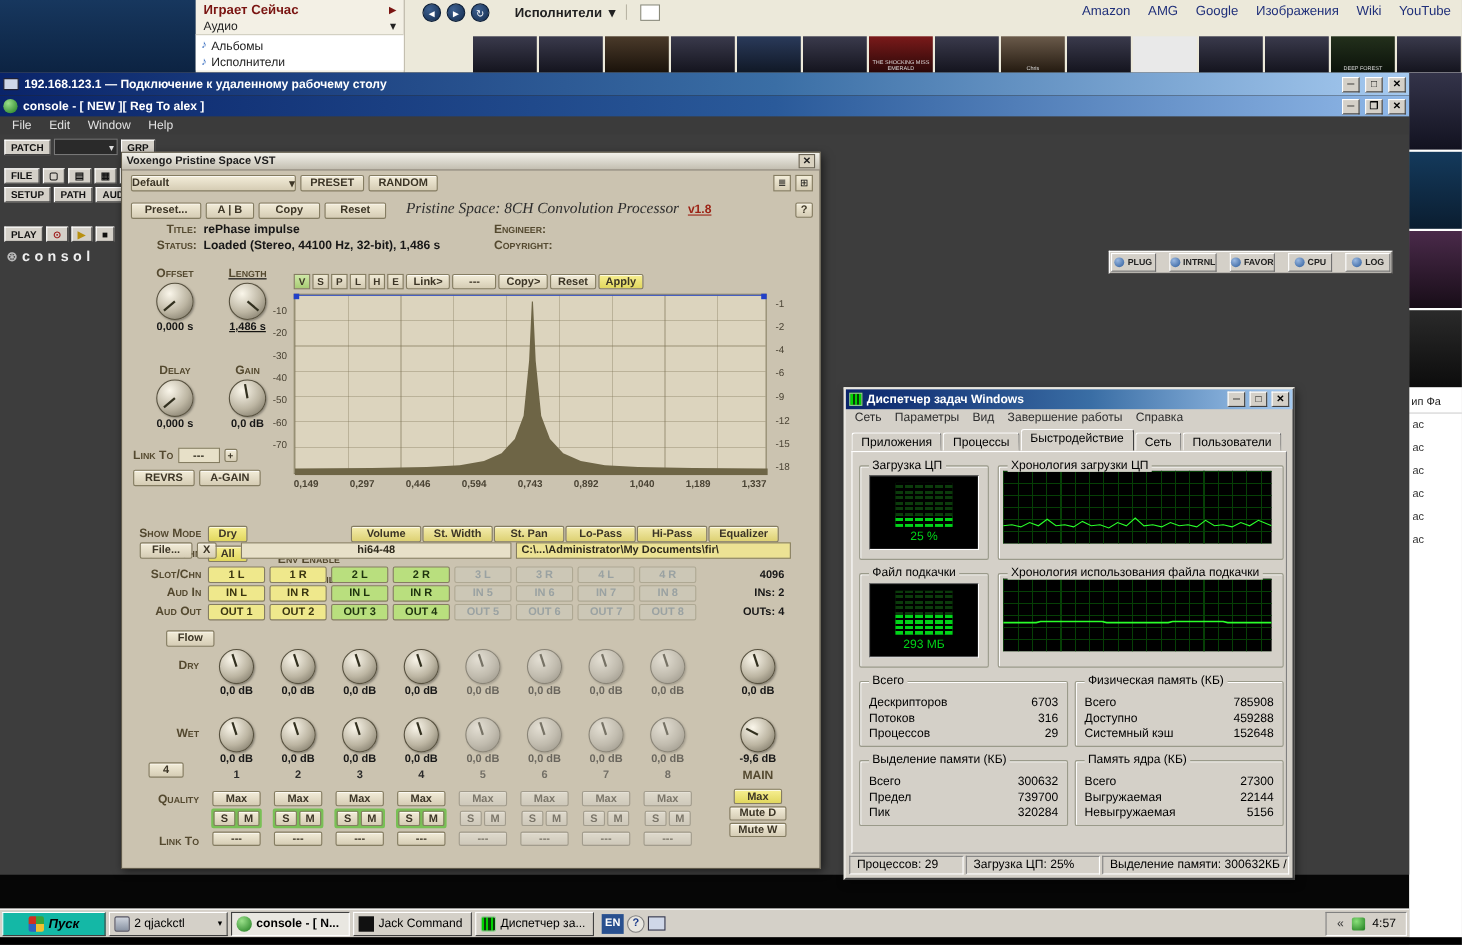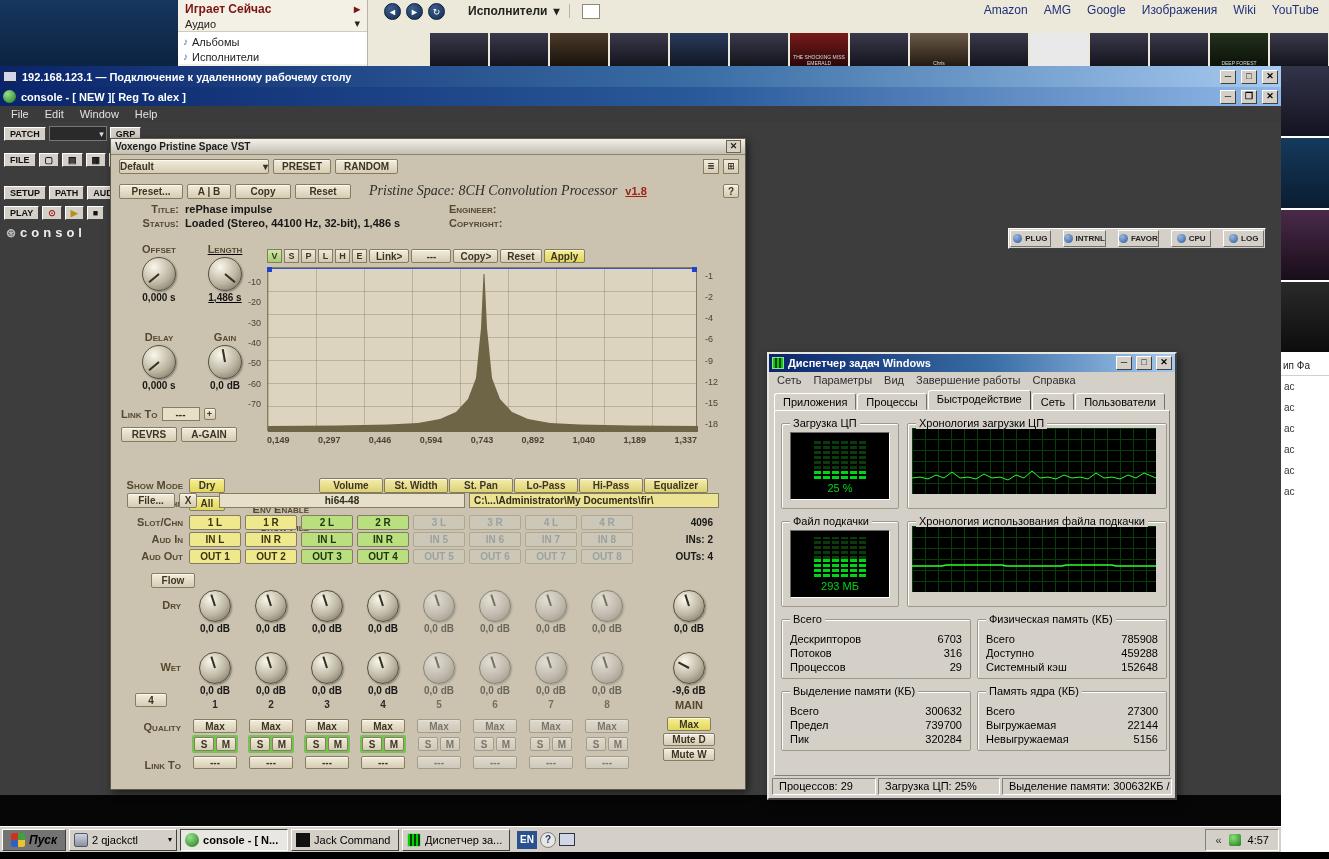--- a/index.html
+++ b/index.html
@@ -188,21 +188,21 @@
   .srows{padding-top:13px;}
   .srow{display:flex;justify-content:space-between;padding:0 8px;height:14px;font-size:11px;color:#000;}
   .tmstatus{position:absolute;left:3px;right:3px;bottom:3px;height:17px;display:flex;gap:2px;}
   .tmcell{border:1px solid;border-color:#808080 #fff #fff #808080;padding:1px 6px;font-size:11px;white-space:nowrap;overflow:hidden;}
   .tmcell:nth-child(1){width:104px;}
   .tmcell:nth-child(2){width:122px;}
   .tmcell:nth-child(3){flex:1;}
 
   
   .taskbar{position:absolute;left:0;top:826px;width:1281px;height:26px;background:#d4d0c8;border-top:1px solid #fff;display:flex;align-items:center;gap:3px;padding:0 2px;z-index:5;}
-  .startbtn{height:22px;display:flex;align-items:center;gap:4px;padding:0 8px;font-weight:bold;font-size:12px;font-style:italic;background:#737373;border:1px solid;border-color:#fff #404040 #404040 #fff;}
+  .startbtn{height:22px;display:flex;align-items:center;gap:4px;padding:0 23px;font-weight:bold;font-size:12px;font-style:italic;background:#14b8a6;border:1px solid;border-color:#fff #404040 #404040 #fff;}
   .flag{width:14px;height:14px;border-radius:2px;background:conic-gradient(#3aa33a 0 25%,#f0c030 0 50%,#3060c0 0 75%,#d03020 0);}
   .taskbtn{width:108px;height:22px;display:flex;align-items:center;gap:4px;padding:0 4px;font-size:11px;background:#d4d0c8;border:1px solid;border-color:#fff #404040 #404040 #fff;white-space:nowrap;overflow:hidden;color:#000;}
   .taskbtn.pressed{border-color:#404040 #fff #fff #404040;background:#e9e7e1;font-weight:bold;}
   .ti{width:14px;height:14px;flex:none;border-radius:2px;}
   .ti-q{background:linear-gradient(#cfd4dd,#8892a2);border:1px solid #556;}
   .ti-c{border-radius:50%;background:radial-gradient(circle at 35% 30%,#9ae08a,#1d7a1d);}
   .ti-j{background:#111;color:#fff;font-size:7px;font-weight:bold;display:flex;align-items:center;justify-content:center;border-radius:0;}
   .ti-t{background:#0a3a0a;border:1px solid #9ad89a;background-image:repeating-linear-gradient(to right,#00d400 0 2px,transparent 2px 4px);}
   .tb-arrow{margin-left:auto;font-size:8px;}
   .langbox{width:20px;height:18px;background:#29508f;color:#fff;font-weight:bold;font-size:10px;display:flex;align-items:center;justify-content:center;margin-left:4px;}
@@ -322,21 +322,21 @@
           <span class="ccombo">▾</span>
           <span class="cbtn">GRP</span>
         </div>
         <div class="crow" style="left:4px;top:31px;">
           <span class="cbtn">FILE</span>
           <span class="cbtn">▢</span>
           <span class="cbtn">▤</span>
           <span class="cbtn">▦</span>
           <span class="cbtn">▧</span>
         </div>
-        <div class="crow" style="left:4px;top:64px;">
+        <div class="crow" style="left:4px;top:48px;">
           <span class="cbtn">SETUP</span>
           <span class="cbtn">PATH</span>
           <span class="cbtn">AUD</span>
         </div>
         <div class="crow" style="left:4px;top:84px;">
           <span class="cbtn">PLAY</span>
           <span class="cbtn" style="color:#a02020;">⊙</span>
           <span class="cbtn" style="color:#b89010;">▶</span>
           <span class="cbtn">■</span>
         </div>

